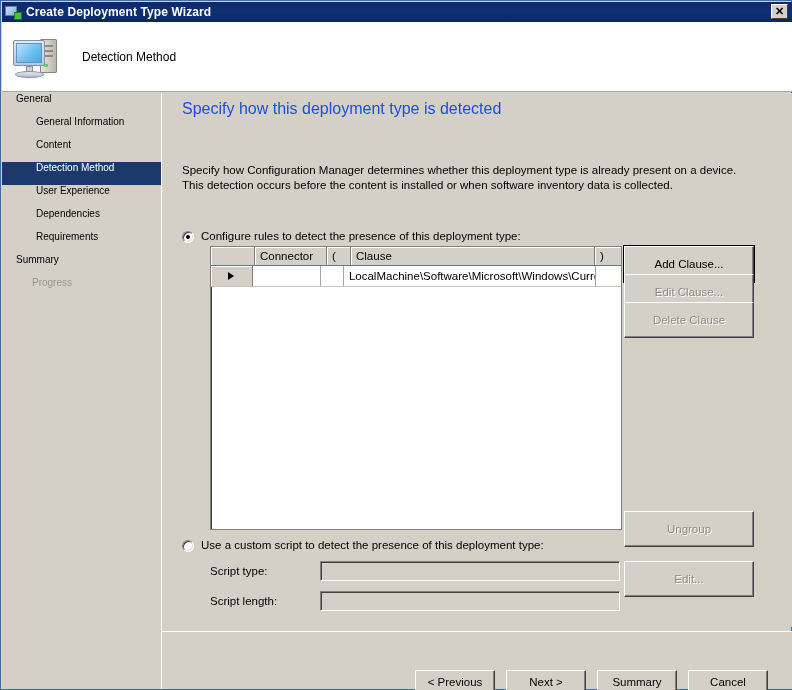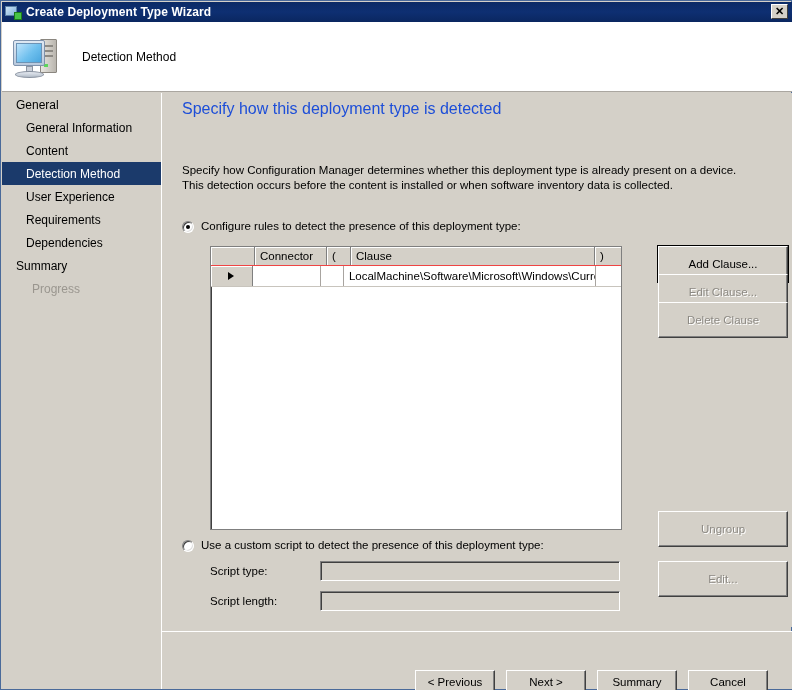--- a/index.html
+++ b/index.html
@@ -181,29 +181,28 @@
   .nav-divider {
     position: absolute;
     left: 160px; top: 92px;
     width: 1px;
     height: 596px;
     background: #ffffff;
   }
   .nav-item {
     height: 23px;
     display: flex;
-    align-items: center;
-    font-size: 12px;
+    font-size: 10px;
     color: #000000;
     padding-left: 14px;
     box-sizing: border-box;
     white-space: nowrap;
     cursor: default;
   }
-  .nav-item.child { padding-left: 24px; }
+  .nav-item.child { padding-left: 34px; }
   .nav-item.selected {
     background: #1b3a6b;
     color: #ffffff;
   }
   .nav-item.disabled { color: #9a968f; padding-left: 30px; }
 
   
   .content {
     position: absolute;
     left: 161px; top: 92px;
@@ -347,21 +346,21 @@
     font-family: "Liberation Sans", sans-serif;
     font-size: 11.5px;
     color: #000000;
     cursor: default;
     position: absolute;
     white-space: nowrap;
   }
   .btn.disabled { color: #8d8a84; text-shadow: 1px 1px 0 #ffffff; }
   .btn.default { box-shadow: inset -1px -1px 0 #808080, 0 0 0 1px #000000; }
 
-  .side-btn { left: 496px; width: 130px; height: 36px; }
+  .side-btn { left: 462px; width: 130px; height: 36px; }
 
   
   .field-label {
     position: absolute;
     font-size: 11.5px;
     color: #000000;
     white-space: nowrap;
   }
   .field-input {
     position: absolute;
@@ -431,40 +430,40 @@
       <div class="nav-item child">
         <span>Content</span>
       </div>
       <div class="nav-item child selected">
         <span>Detection Method</span>
       </div>
       <div class="nav-item child">
         <span>User Experience</span>
       </div>
       <div class="nav-item child">
+        <span>Dependencies</span>
+      </div>
+      <div class="nav-item child">
         <span>Requirements</span>
-      </div>
-      <div class="nav-item child">
-        <span>Dependencies</span>
       </div>
       <div class="nav-item">
         <span>Summary</span>
       </div>
       <div class="nav-item disabled">
         <span>Progress</span>
       </div>
     </div>
   <div class="nav-divider"></div>
 
   <div class="content">
 
     <div class="page-heading">Specify how this deployment type is detected</div>
     <div class="page-desc">Specify how Configuration Manager determines whether this deployment type is already present on a device. This detection occurs before the content is installed or when software inventory data is collected.</div>
 
-    <div class="radio-row" style="left:20px; top:127px;">
+    <div class="radio-row" style="left:20px; top:137px;">
       <span class="radio-dot checked"></span>
       <span>Configure rules to detect the presence of this deployment type:</span>
     </div>
 
     <div class="grid">
       <div class="grid-header">
         <div class="gh-cell c-sel"></div>
         <div class="gh-cell c-conn">Connector</div>
         <div class="gh-cell c-open">(</div>
         <div class="gh-cell c-clause">Clause</div>

